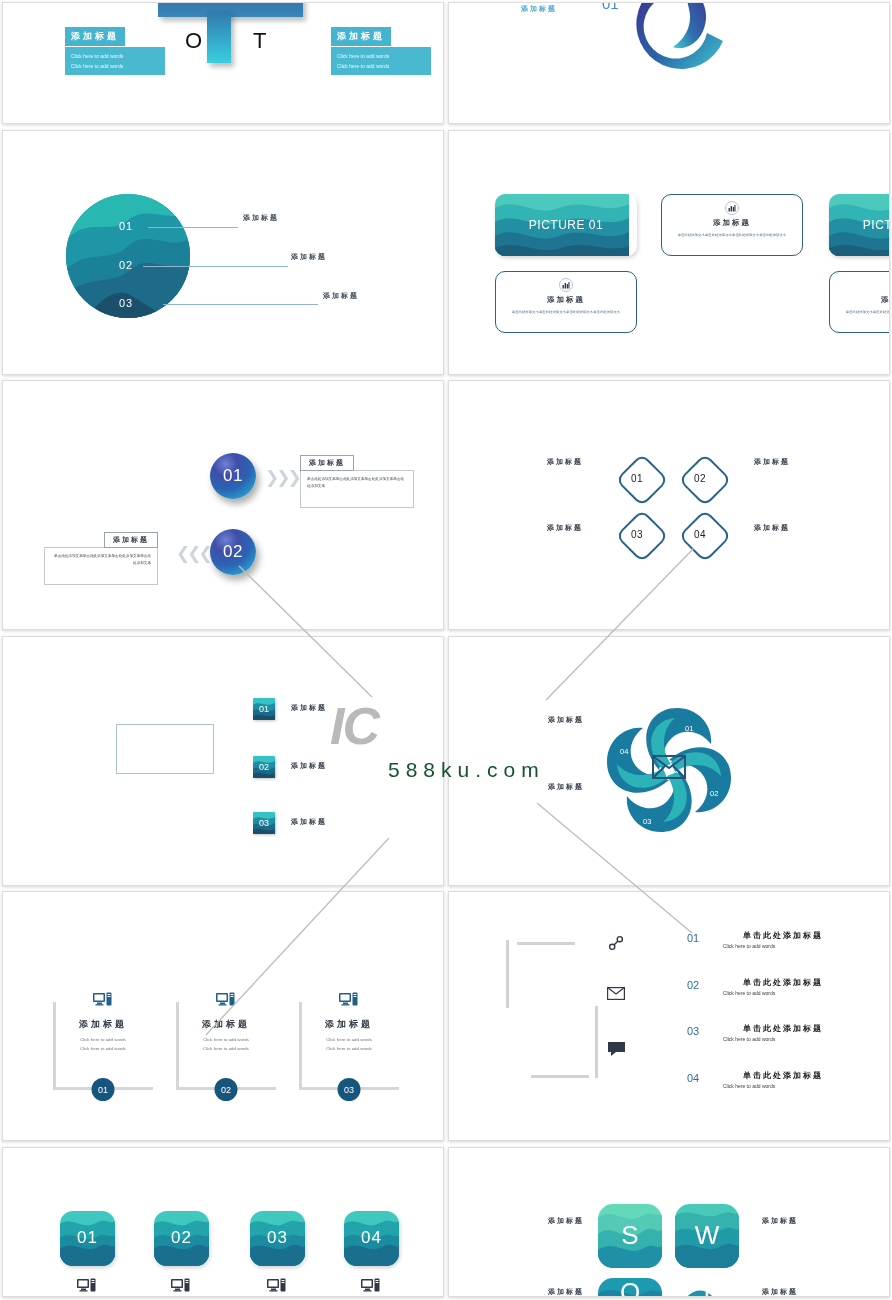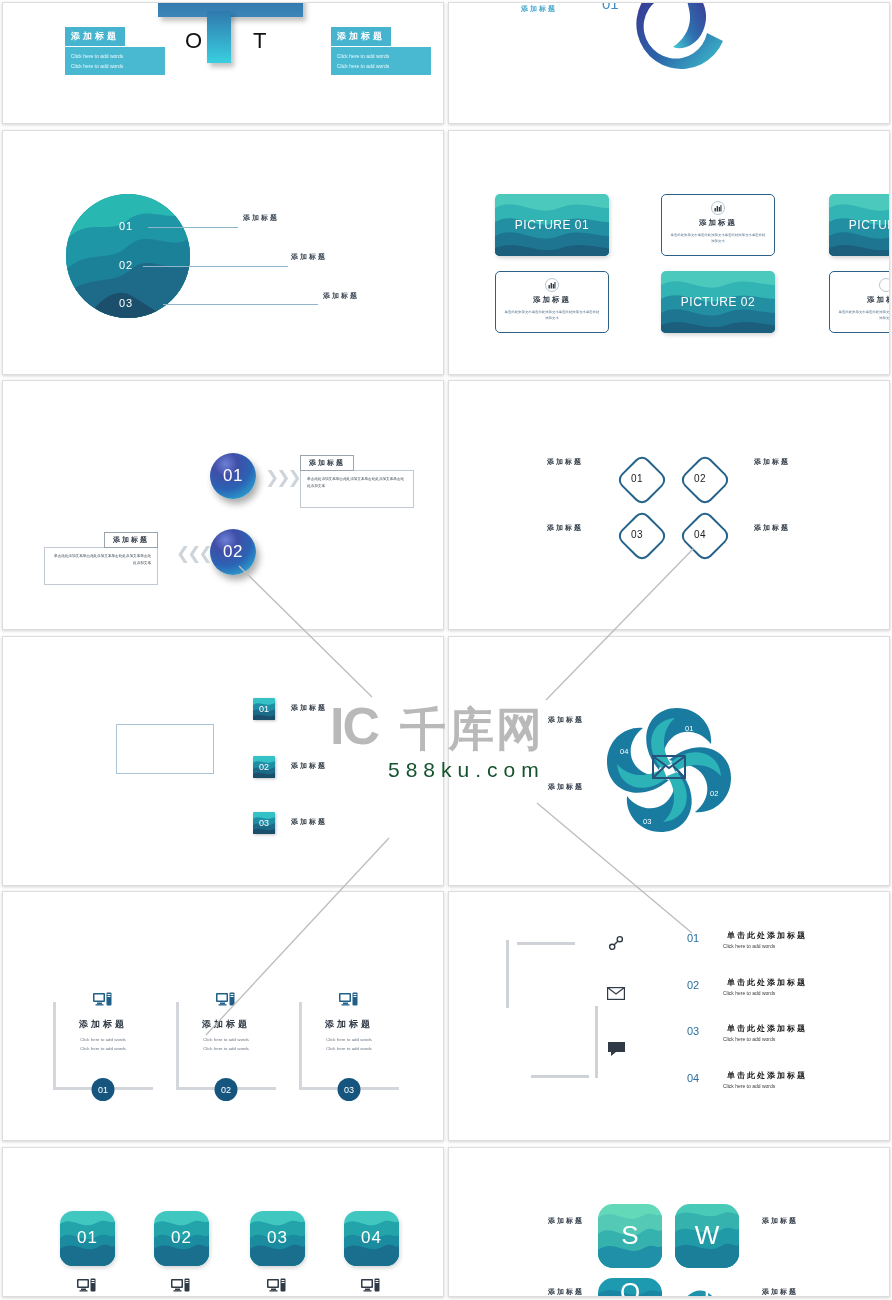--- a/index.html
+++ b/index.html
@@ -68,21 +68,21 @@
   .s3-circle svg { display:block; }
   .s3-num { position:absolute; color:#fff; font-size:11px; letter-spacing:1px;}
   .s3-n1 { left:116px; top:89px; }
   .s3-n2 { left:116px; top:128px; }
   .s3-n3 { left:116px; top:166px; }
   .s3-line { position:absolute; height:1px; background:#8fb5cd; }
   .s3-lbl { position:absolute; font-size:7px; color:#3b4856; font-weight:700; letter-spacing:2px; }
 
   
   .card {
-    position:absolute; width:114px; height:62px; border-radius:5px; overflow:hidden;
+    position:absolute; width:142px; height:62px; border-radius:10px; overflow:hidden;
   }
   .card.pic { box-shadow:1px 2px 4px rgba(0,0,0,.18); }
   .card.pic .cap {
     position:absolute; inset:0; display:flex; align-items:center; justify-content:center;
     color:#fff; font-size:12px; letter-spacing:.5px;
   }
   .card.txt { border:1px solid #2b5f86; background:#fff; }
   .card.txt .inner { padding:6px 8px 0; text-align:center; }
   .card.txt .icn {
     width:14px; height:14px; border-radius:50%; border:1px solid #b7c4cf;
@@ -144,41 +144,41 @@
   .col9 .p { font-size:4.4px; color:#6b7784; line-height:2; text-align:center; margin-top:5px; }
   .col9 .badge {
     position:absolute; left:50%; bottom:-11px; transform:translateX(-50%);
     width:23px; height:23px; border-radius:50%; background:#16567e; color:#fff;
     display:flex; align-items:center; justify-content:center; font-size:9px;
   }
 
   
   .s10-row { position:absolute; left:238px; width:200px; }
   .s10-row .n { position:absolute; left:0; top:2px; font-size:11px; color:#2b6f9e; }
-  .s10-row .t { margin-left:40px; font-size:8px; color:#1a1a1a; font-weight:700; letter-spacing:2px; }
+  .s10-row .t { margin-left:56px; font-size:8px; color:#1a1a1a; font-weight:700; letter-spacing:2px; }
   .s10-row .p { margin-left:36px; font-size:5px; color:#3a3a3a; margin-top:2px; }
   .s10-icn { position:absolute; color:#2f3a46; }
   .brkt { position:absolute; background:#cfd3d7; }
 
   
   .sq11 { position:absolute; width:55px; height:55px; border-radius:13px; overflow:hidden;
           box-shadow:1px 2px 4px rgba(0,0,0,.18); }
   .sq11 .n { position:absolute; inset:0; display:flex; align-items:center; justify-content:center;
              color:#fff; font-size:17px; letter-spacing:1px; }
   .pc-icon { position:absolute; }
 
   
   .sq12 { position:absolute; width:64px; height:64px; border-radius:15px; overflow:hidden; }
   .sq12 .n { position:absolute; inset:0; display:flex; align-items:center; justify-content:center;
              color:#fff; font-size:26px; }
   .s12-lbl { position:absolute; font-size:7px; color:#2f3a46; font-weight:700; letter-spacing:2px; }
 
   
   .wm { position:absolute; left:330px; top:700px; width:240px; pointer-events:none; z-index:60; }
-  .wm .logo { display:flex; align-items:flex-end; gap:22px; }
+  .wm .logo { display:flex; align-items:flex-start; gap:6px;font-style:italic; }
   .wm .ic { font-size:52px; color:#b9b9b9; font-weight:700; letter-spacing:-2px; line-height:1; }
   .wm .cn { font-size:46px; color:#b9b9b9; font-weight:700; letter-spacing:2px; line-height:1; }
   .wm .dom { font-size:21px; color:#14532d; letter-spacing:6px; margin-top:6px; margin-left:58px; }
 </style>
 </head>
 <body>
 
 <div class="grid">
 
   <div class="slide r1">
@@ -297,30 +297,20 @@
               <rect x="2.6" y="2" width="1.4" height="5.5" fill="#2f3a46"></rect>
               <rect x="4.7" y="3" width="1.4" height="4.5" fill="#2f3a46"></rect>
               <rect x="6.4" y="1" width="1.1" height="6.5" fill="#2f3a46"></rect>
             </svg>
         </div>
         <div class="t">添加标题</div>
         <div class="p">单击此处添加文本单击此处添加文本单击此处添加文本单击此处添加文本</div>
       </div>
     </div>
 
-    <div class="card pic" style="left:212px;top:140px;">
-      <svg width="134" height="62" viewBox="0 0 134 62" preserveAspectRatio="none">
-        <rect width="134" height="62" fill="#4cc9bd"></rect>
-        <path d="M0 14 C22 2 40 24 64 14 C90 3 110 22 134 10 L134 62 L0 62 Z" fill="#33b4b4"></path>
-        <path d="M0 28 C22 16 40 38 64 28 C90 17 110 36 134 24 L134 62 L0 62 Z" fill="#228fa3"></path>
-        <path d="M0 42 C22 30 40 52 64 42 C90 31 110 50 134 38 L134 62 L0 62 Z" fill="#1d7591"></path>
-        <path d="M0 54 C24 44 42 62 66 54 C92 45 112 60 134 52 L134 62 L0 62 Z" fill="#1b5f7d"></path>
-      </svg>
-      <div class="cap">PICTURE 02</div>
-    </div>
 
     <div class="card txt" style="left:380px;top:140px;">
       <div class="inner">
         <div class="icn">
           
         </div>
         <div class="t">添加标题</div>
         <div class="p">单击此处添加文本单击此处添加文本单击此处添加文本单击此处添加文本</div>
       </div>
     </div>
@@ -681,16 +671,15 @@
 <svg width="892" height="1300" style="position:absolute;left:0;top:0;pointer-events:none;z-index:50;">
   <line x1="239" y1="566" x2="372" y2="697" stroke="#bdbdbd" stroke-width="1.3"></line>
   <line x1="694" y1="548" x2="546" y2="700" stroke="#bdbdbd" stroke-width="1.3"></line>
   <line x1="389" y1="838" x2="206" y2="1035" stroke="#bdbdbd" stroke-width="1.3"></line>
   <line x1="537" y1="803" x2="692" y2="933" stroke="#bdbdbd" stroke-width="1.3"></line>
 </svg>
 
 <div class="wm">
   <div class="logo">
     <span class="ic">IC</span>
-    <span class="cn">千库网</span>
   </div>
   <div class="dom">588ku.com</div>
 </div>
 
 </body></html>

